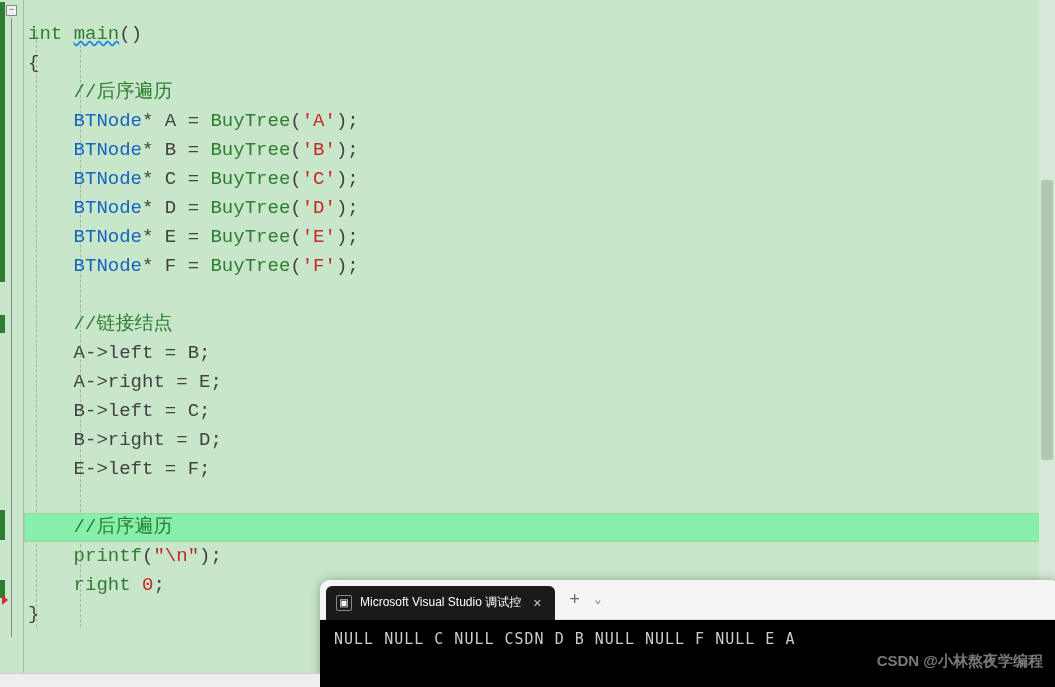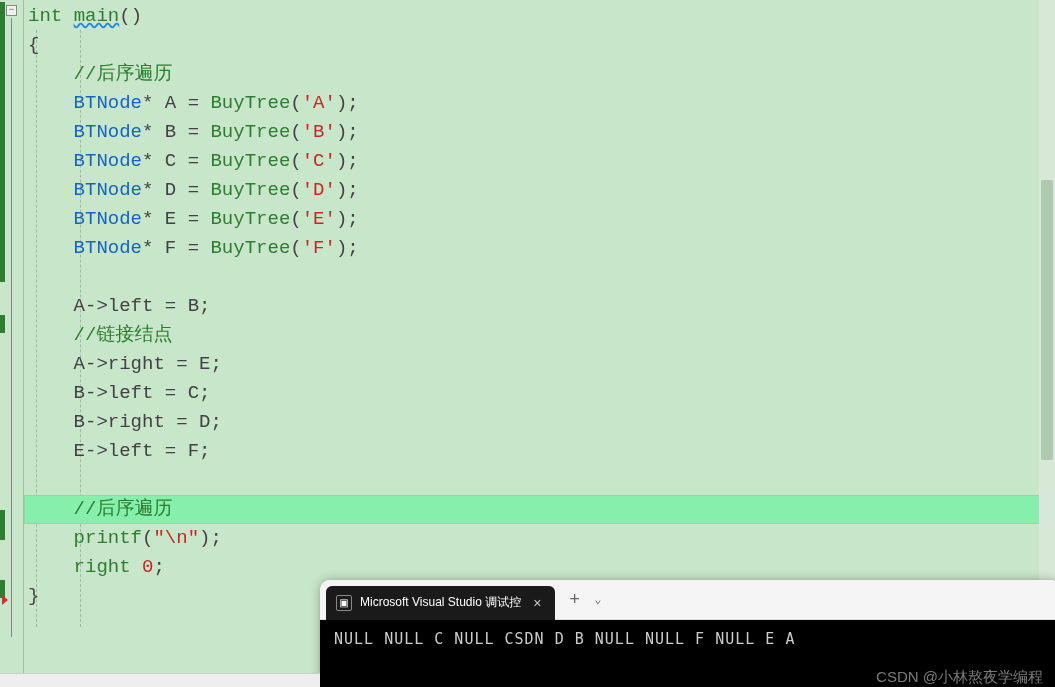--- a/index.html
+++ b/index.html
@@ -57,21 +57,21 @@
       position: absolute;
       left: 2px;
       top: 595px;
       width: 0; height: 0;
       border-left: 6px solid #d32f2f;
       border-top: 5px solid transparent;
       border-bottom: 5px solid transparent;
     }
     .code-area {
       flex: 1;
-      padding-top: 2px;
+      padding-top: 20px;
       position: relative;
     }
     .guide-line {
       position: absolute;
       top: 30px;
       bottom: 60px;
       width: 1px;
       border-left: 1px dashed #a0b8a0;
     }
     .guide-line.g1 { left: 12px; }
@@ -167,25 +167,26 @@
       color: #ccc;
       height: 70px;
       padding: 10px 14px;
       font-family: 'Consolas', monospace;
       font-size: 15px;
       letter-spacing: 1px;
     }
     .watermark {
       position: absolute;
       right: 12px;
-      bottom: 0;
+      bottom: 16px;
       color: rgba(200,200,200,0.6);
       font-family: sans-serif;
       font-size: 15px;
       pointer-events: none;
+      font-weight: bold;
     }
     .bottom-toolbar {
       position: absolute;
       left: 0;
       bottom: 0;
       width: 320px;
       height: 14px;
       background: #eee;
       border-top: 1px solid #ccc;
     }
@@ -226,22 +227,22 @@
     <div class="code-line"><span class="kw">int</span> <span class="func main-underline">main</span><span class="punct">()</span></div>
     <div class="code-line"><span class="punct">{</span></div>
     <div class="code-line">    <span class="comment">//后序遍历</span></div>
     <div class="code-line">    <span class="type">BTNode</span><span class="op">*</span><span class="var"> A </span><span class="op">=</span><span class="func"> BuyTree</span><span class="punct">(</span><span class="str">'A'</span><span class="punct">);</span></div>
     <div class="code-line">    <span class="type">BTNode</span><span class="op">*</span><span class="var"> B </span><span class="op">=</span><span class="func"> BuyTree</span><span class="punct">(</span><span class="str">'B'</span><span class="punct">);</span></div>
     <div class="code-line">    <span class="type">BTNode</span><span class="op">*</span><span class="var"> C </span><span class="op">=</span><span class="func"> BuyTree</span><span class="punct">(</span><span class="str">'C'</span><span class="punct">);</span></div>
     <div class="code-line">    <span class="type">BTNode</span><span class="op">*</span><span class="var"> D </span><span class="op">=</span><span class="func"> BuyTree</span><span class="punct">(</span><span class="str">'D'</span><span class="punct">);</span></div>
     <div class="code-line">    <span class="type">BTNode</span><span class="op">*</span><span class="var"> E </span><span class="op">=</span><span class="func"> BuyTree</span><span class="punct">(</span><span class="str">'E'</span><span class="punct">);</span></div>
     <div class="code-line">    <span class="type">BTNode</span><span class="op">*</span><span class="var"> F </span><span class="op">=</span><span class="func"> BuyTree</span><span class="punct">(</span><span class="str">'F'</span><span class="punct">);</span></div>
     <div class="code-line"> </div>
+    <div class="code-line">    <span class="comment">//链接结点</span></div>
     <div class="code-line">    <span class="var">A-&gt;left = B;</span></div>
-    <div class="code-line">    <span class="comment">//链接结点</span></div>
     <div class="code-line">    <span class="var">A-&gt;right = E;</span></div>
     <div class="code-line">    <span class="var">B-&gt;left = C;</span></div>
     <div class="code-line">    <span class="var">B-&gt;right = D;</span></div>
     <div class="code-line">    <span class="var">E-&gt;left = F;</span></div>
     <div class="code-line"> </div>
     <div class="code-line highlight">    <span class="comment">//后序遍历</span></div>
     <div class="code-line">    <span class="func">printf</span><span class="punct">(</span><span class="str">"\n"</span><span class="punct">);</span></div>
     <div class="code-line">    <span class="kw">right</span><span class="num"> 0</span><span class="punct">;</span></div>
     <div class="code-line"><span class="punct">}</span></div>
   </div>

